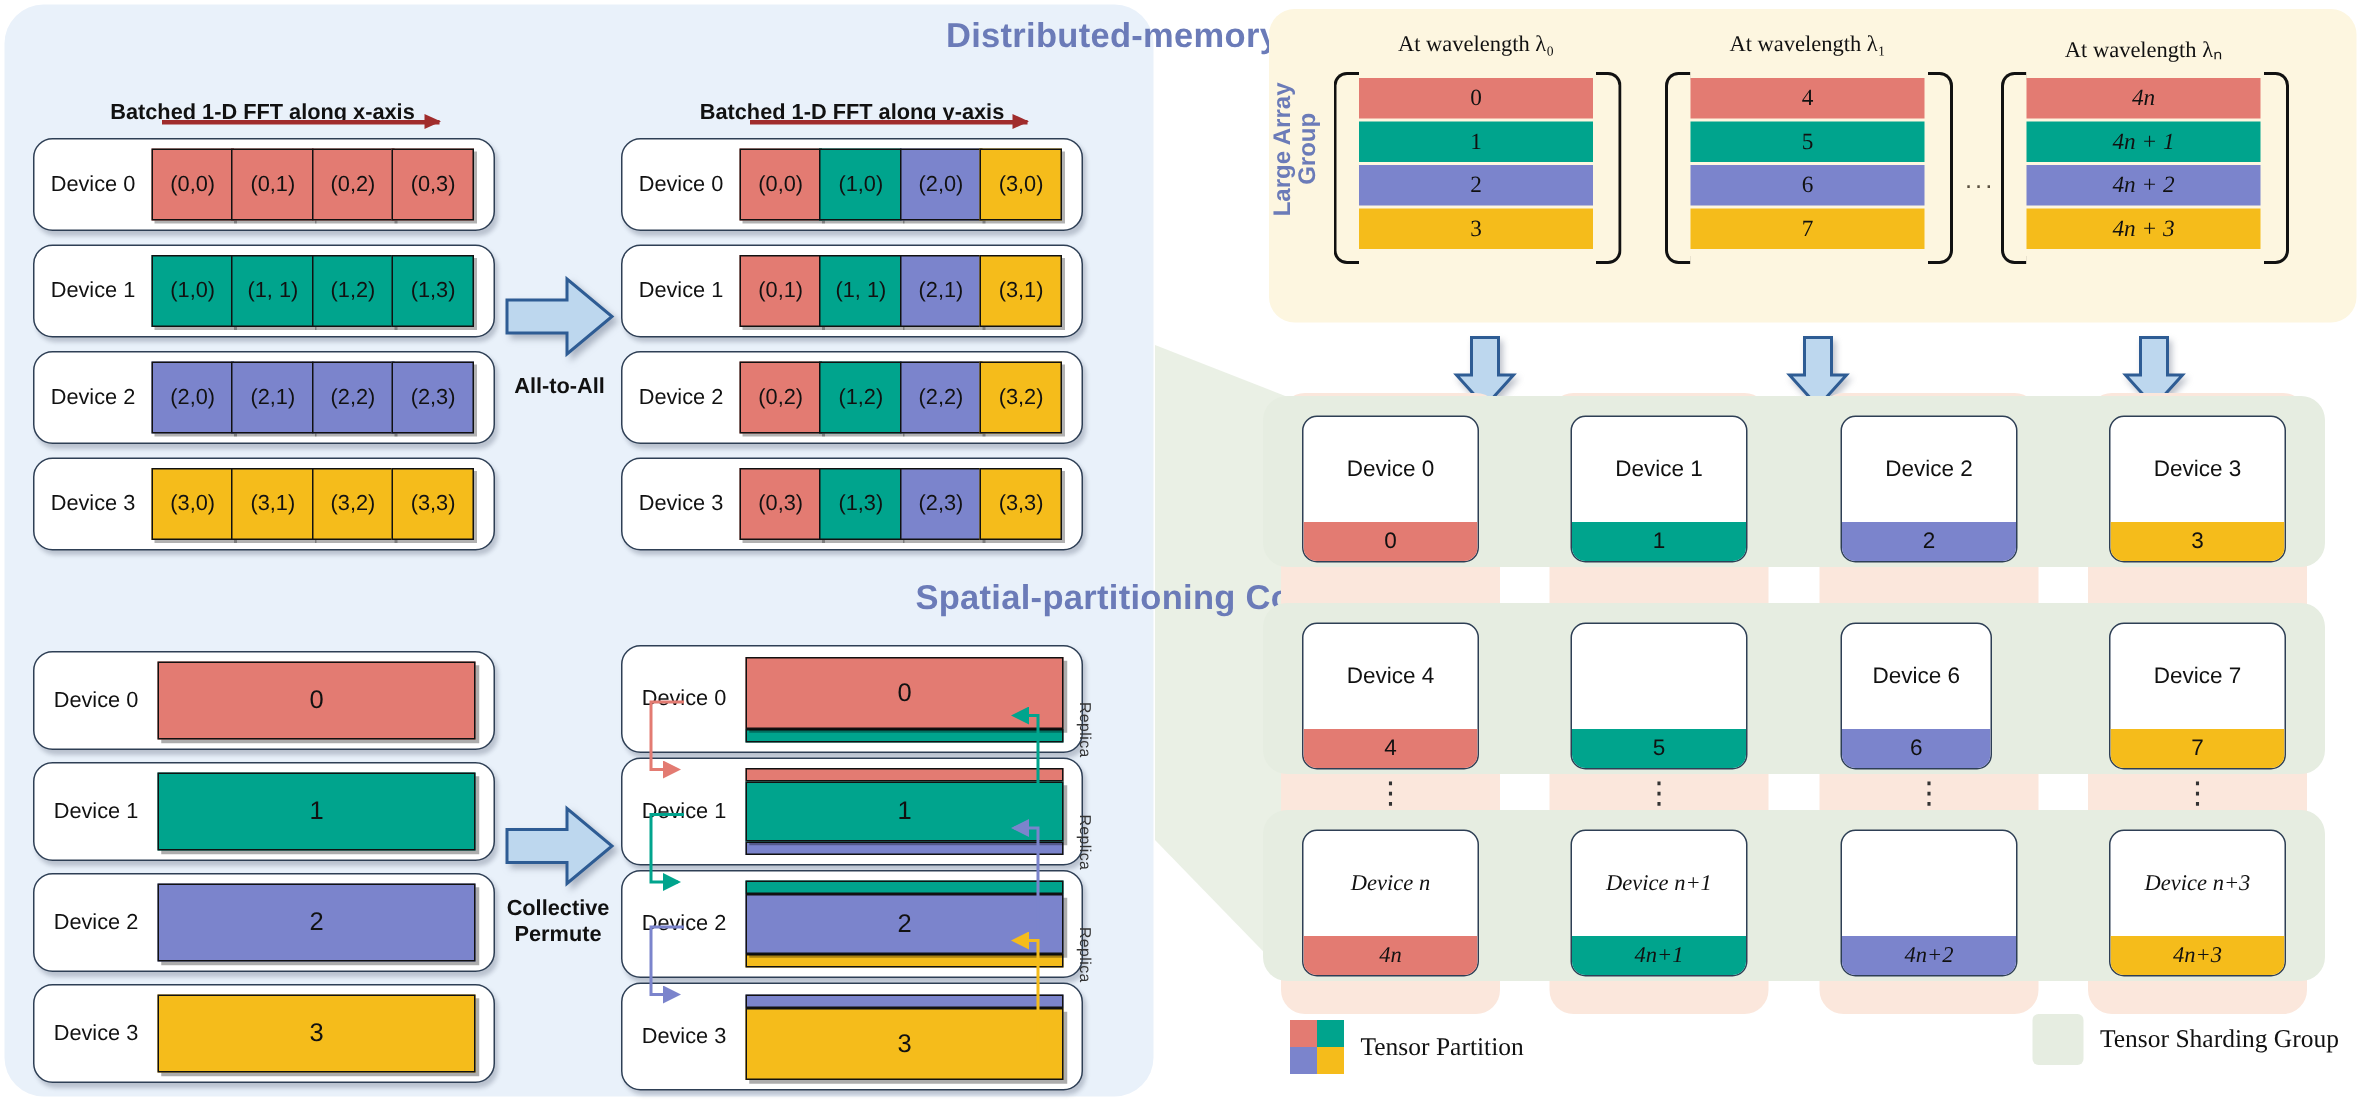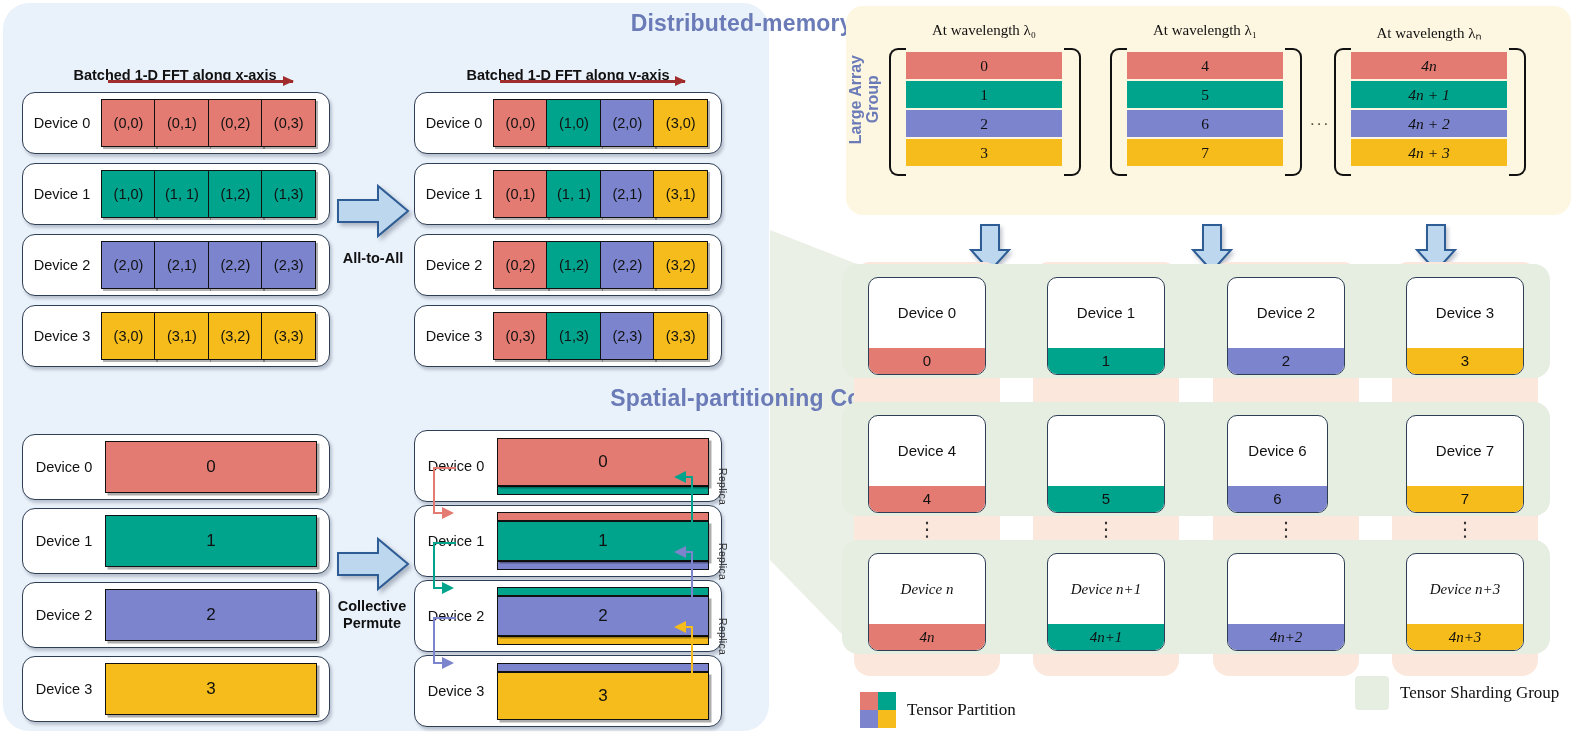--- a/index.html
+++ b/index.html
@@ -387,21 +387,21 @@
       <div class="dev-card-name ital">Device n+3</div>
       <div class="dev-card-val ital" style="background: rgb(245, 188, 27);">4n+3</div>
     </div>
     <div class="dots-v" style="left: 868px; top: 524px; width: 118px;">⋮</div>
     <div class="dots-v" style="left: 1047px; top: 524px; width: 118px;">⋮</div>
     <div class="dots-v" style="left: 1227px; top: 524px; width: 118px;">⋮</div>
     <div class="dots-v" style="left: 1406px; top: 524px; width: 118px;">⋮</div>
   </div>
 
 <div id="legend">
-    <div class="lg-item" style="left: 0px; top: 20px;">
+    <div class="lg-item" style="left: 0px; top: 8px;">
       <div class="sw4">
         <div style="background: rgb(227, 123, 114);"></div>
         <div style="background: rgb(0, 164, 141);"></div>
         <div style="background: rgb(123, 132, 204);"></div>
         <div style="background: rgb(245, 188, 27);"></div>
       </div>
       <div class="lg-txt">Tensor Partition</div>
     </div>
     <div class="lg-item" style="left: 495px; top: 4px;">
       <div class="swbox" style="background: rgb(230, 237, 225);"></div>

